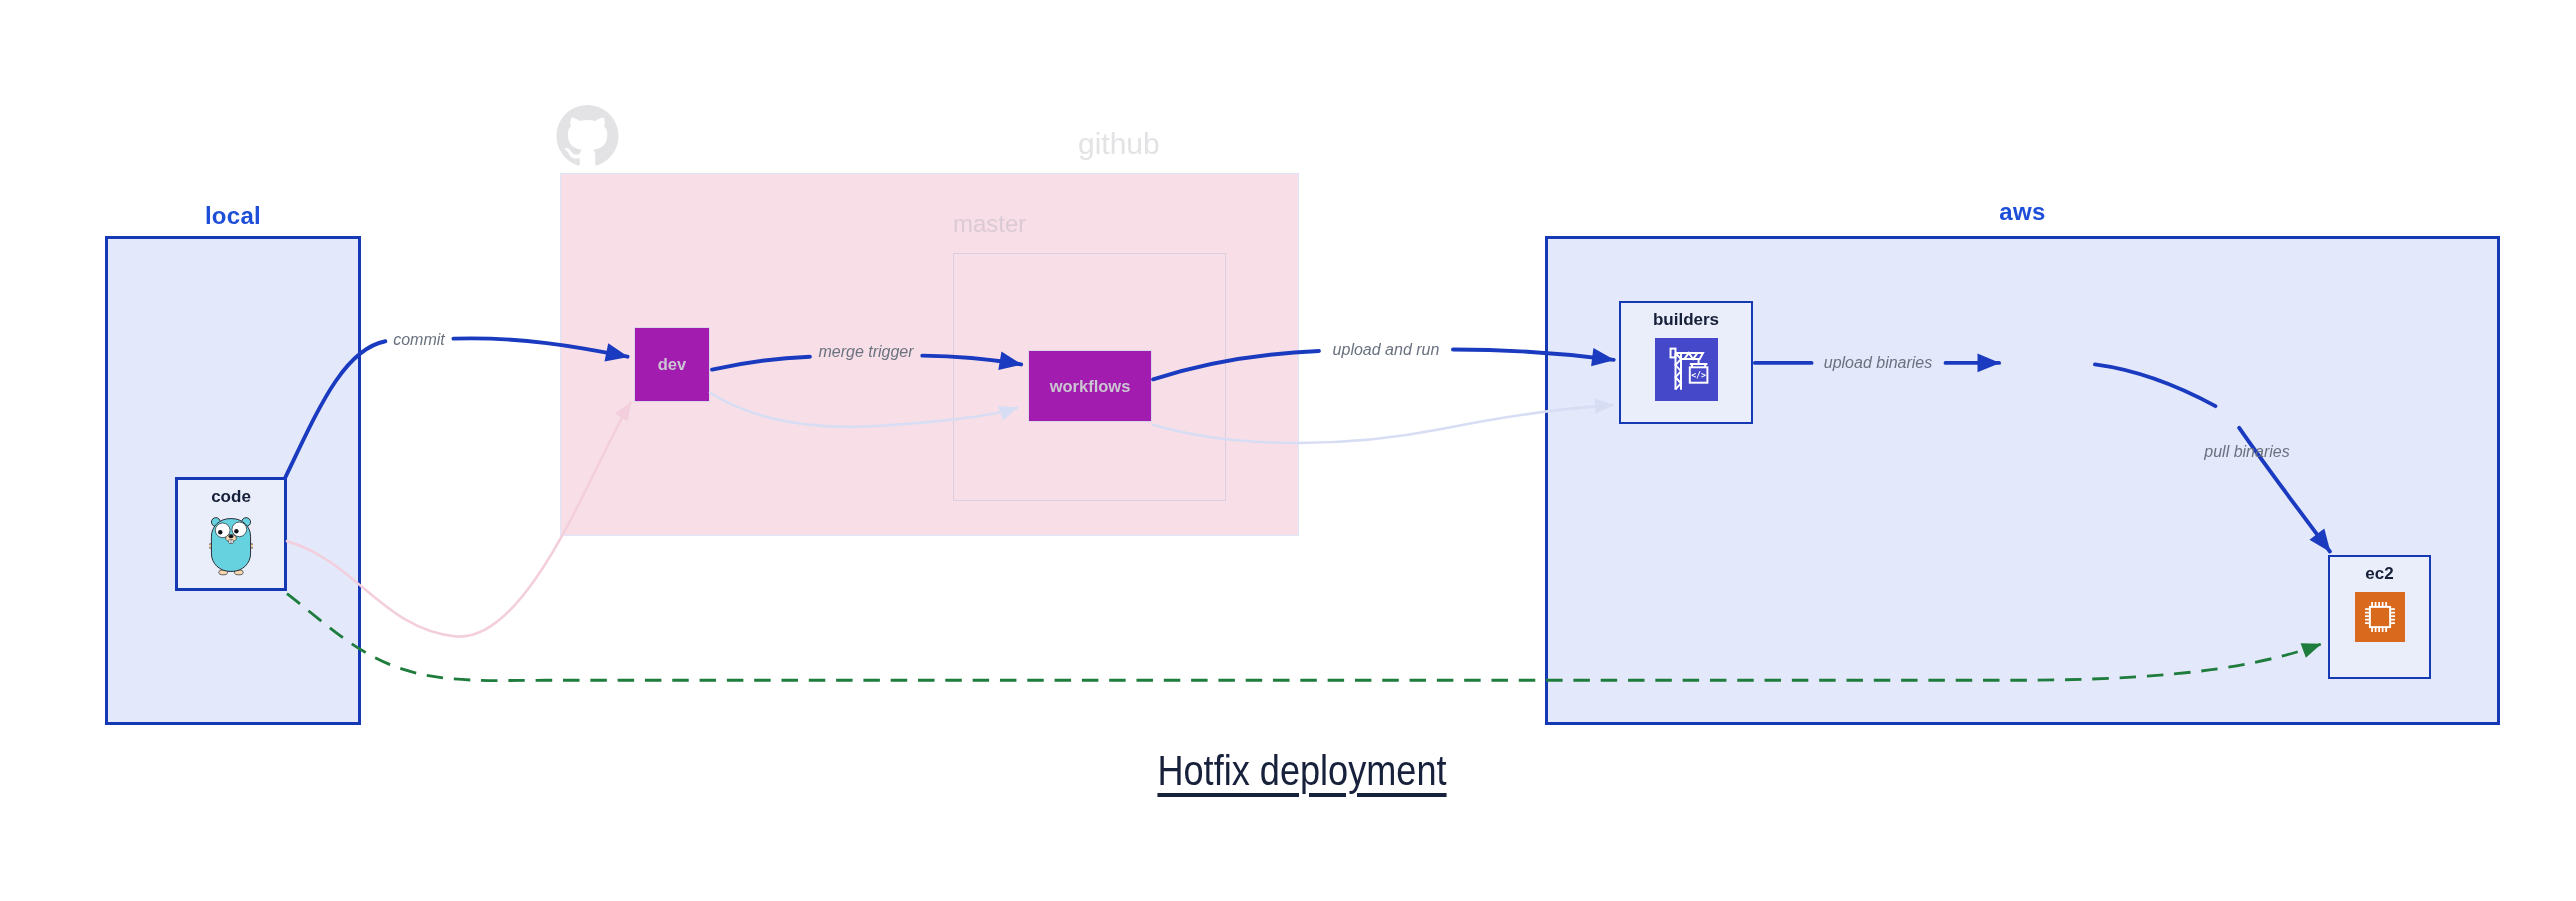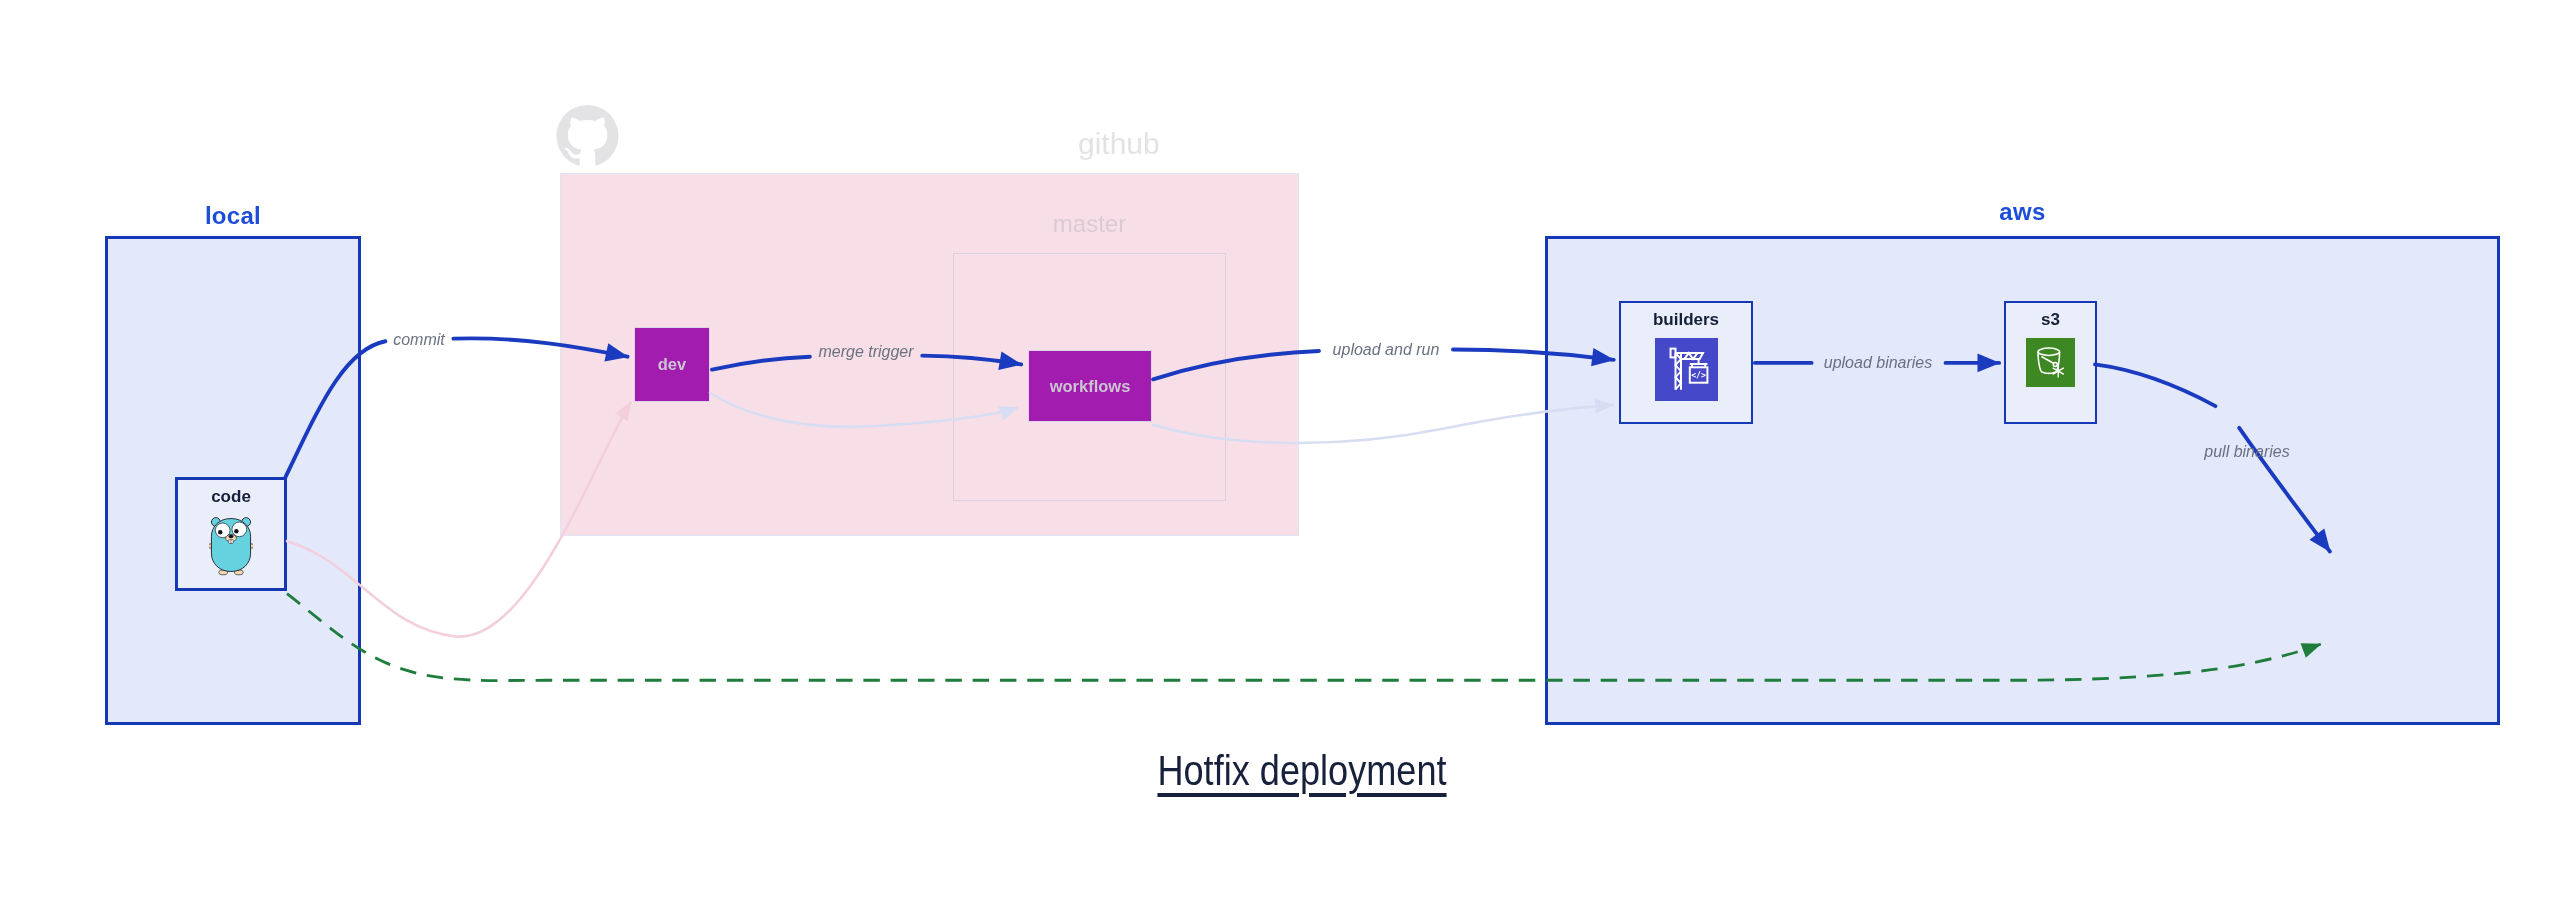--- a/index.html
+++ b/index.html
@@ -10,21 +10,21 @@
   .group-box{position:absolute;box-sizing:border-box;}
   .local-box{left:105px;top:236px;width:256px;height:489px;background:#E3E8FA;border:3.1px solid #1539B5;}
   .aws-box{left:1545px;top:236px;width:955px;height:489px;background:#E3E8FA;border:3.1px solid #1539B5;}
   .github-box{left:560px;top:173px;width:739px;height:363px;background:#F8DFE7;border:1.5px solid #DEE5F7;}
   .master-box{left:953px;top:253px;width:273px;height:248px;border:1.5px solid #D9CFE0;background:transparent;}
 
   .group-label{position:absolute;text-align:center;font-size:24px;font-weight:600;color:#1d4ed8;letter-spacing:0.3px;}
   .local-label{left:105px;width:256px;top:202px;}
   .aws-label{left:1545px;width:955px;top:198px;}
   .github-label{position:absolute;left:1078px;width:206px;top:127px;font-size:30px;font-weight:400;color:#E3E3E6;}
-  .master-label{position:absolute;left:953px;width:273px;top:210px;text-align:center;font-size:24px;font-weight:400;color:#DBCAD5;}
+  .master-label{position:absolute;left:953px;width:273px;top:210px;text-align:left;font-size:24px;font-weight:400;color:#DBCAD5;}
 
   
   .node{position:absolute;box-sizing:border-box;display:flex;flex-direction:column;align-items:center;}
   .node-blue{background:#EAEEFB;border:3.1px solid #1539B5;padding-top:7.2px;gap:7.2px;}
   .node-label{font-size:17px;font-weight:700;color:#161F38;line-height:1.2;}
   .node-code{left:175px;top:477px;width:112px;height:114px;}
   .node-builders{left:1619px;top:301px;width:134px;height:123px;border-width:2.6px;}
   .node-s3{left:2004px;top:301px;width:93px;height:123px;border-width:2.6px;}
   .node-ec2{left:2328px;top:555px;width:103px;height:124px;border-width:2.6px;}
 
@@ -116,37 +116,33 @@
           <path d="M46 31 L54 20 L62 31 L70 20"></path>
           <path d="M72 31 V40"></path>
           <path d="M56 40 H88 M60 40 V46 M84 40 V46"></path>
           <rect x="56" y="46" width="32" height="28"></rect>
         </g>
         <text x="72" y="66" text-anchor="middle" font-family="DejaVu Sans Mono, monospace" font-size="15" font-weight="bold" fill="#ffffff">&lt;/&gt;</text>
       </svg>
     </div>
   </div>
 
-  <div class="node node-blue node-s3">
-    <div class="node-label">s3</div>
-    <div class="icon-tile tile-s3">
-      <svg width="43" height="43" viewBox="0 0 100 100">
-        <g stroke="#ffffff" stroke-width="3.6" fill="none">
-          <ellipse cx="46" cy="25" rx="25" ry="8.5"></ellipse>
-          <path d="M21 25 C21 42 24 60 27.5 70"></path>
-          <path d="M71 25 C71 42 68 60 64.5 70"></path>
-          <path d="M27.5 70 C35 77 57 77 64.5 70"></path>
-          <path d="M29 36 L59 53"></path>
-          <circle cx="61" cy="54.5" r="4.5"></circle>
-        </g>
-        <path d="M68 55 V85 M55 62.5 L81 77.5 M55 77.5 L81 62.5" stroke="#ffffff" stroke-width="3.2" fill="none"></path>
+
+  <div class="node node-blue node-ec2">
+    <div class="node-label">ec2</div>
+    <div class="icon-tile tile-ec2">
+      <svg width="44" height="44" viewBox="0 0 100 100">
+        <rect x="27" y="27" width="46" height="46" stroke="#ffffff" stroke-width="4.4" fill="none"></rect>
+        <path d="M32 16V27 M40 16V27 M48 16V27 M56 16V27 M64 16V27
+                 M32 73V84 M40 73V84 M48 73V84 M56 73V84 M64 73V84
+                 M16 32H27 M16 40H27 M16 48H27 M16 56H27 M16 64H27
+                 M73 32H84 M73 40H84 M73 48H84 M73 56H84 M73 64H84" stroke="#ffffff" stroke-width="4" fill="none"></path>
       </svg>
     </div>
   </div>
-
 
   <svg class="edges" viewBox="0 0 5054 1750">
     <defs>
       <marker id="arrowBlue" markerUnits="userSpaceOnUse" markerWidth="48" markerHeight="40" refX="44" refY="20" orient="auto">
         <path d="M2,2 L46,20 L2,38 Z" fill="#1A3ABF"></path>
       </marker>
       <marker id="arrowGreen" markerUnits="userSpaceOnUse" markerWidth="42" markerHeight="34" refX="38" refY="17" orient="auto">
         <path d="M2,2 L40,17 L2,32 Z" fill="#1E7C3C"></path>
       </marker>
       <marker id="arrowPink" markerUnits="userSpaceOnUse" markerWidth="40" markerHeight="34" refX="36" refY="17" orient="auto">

